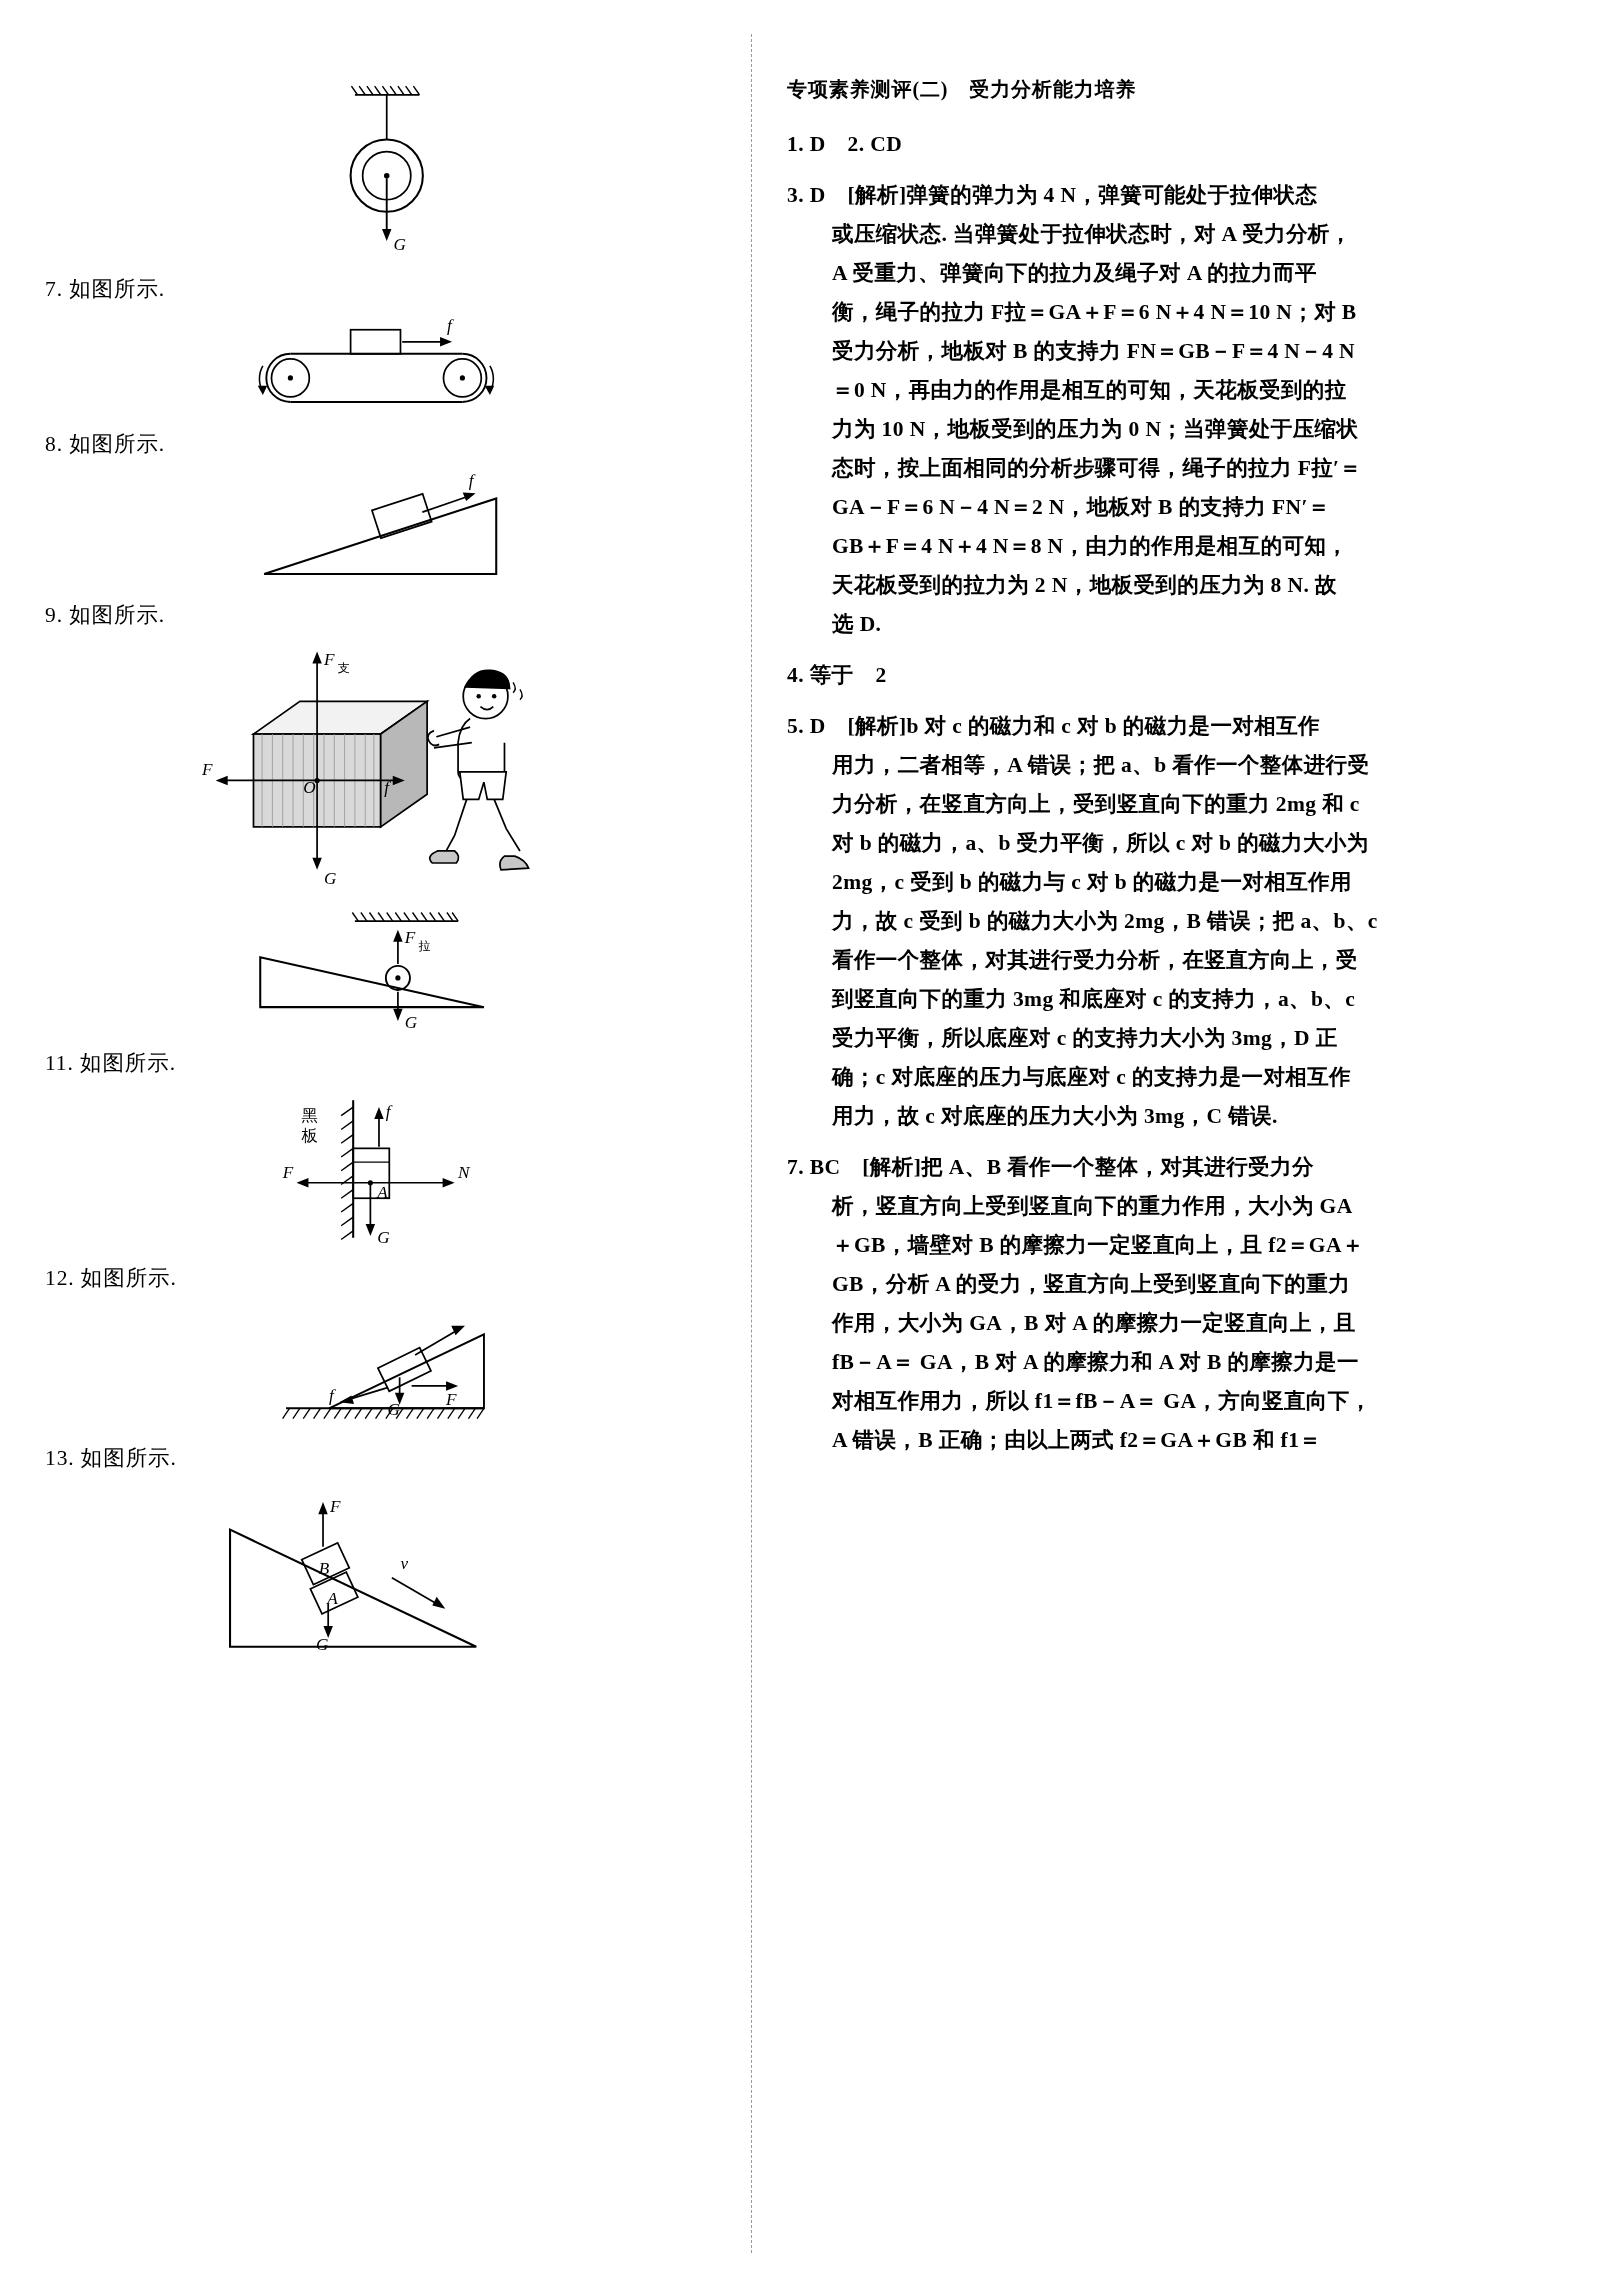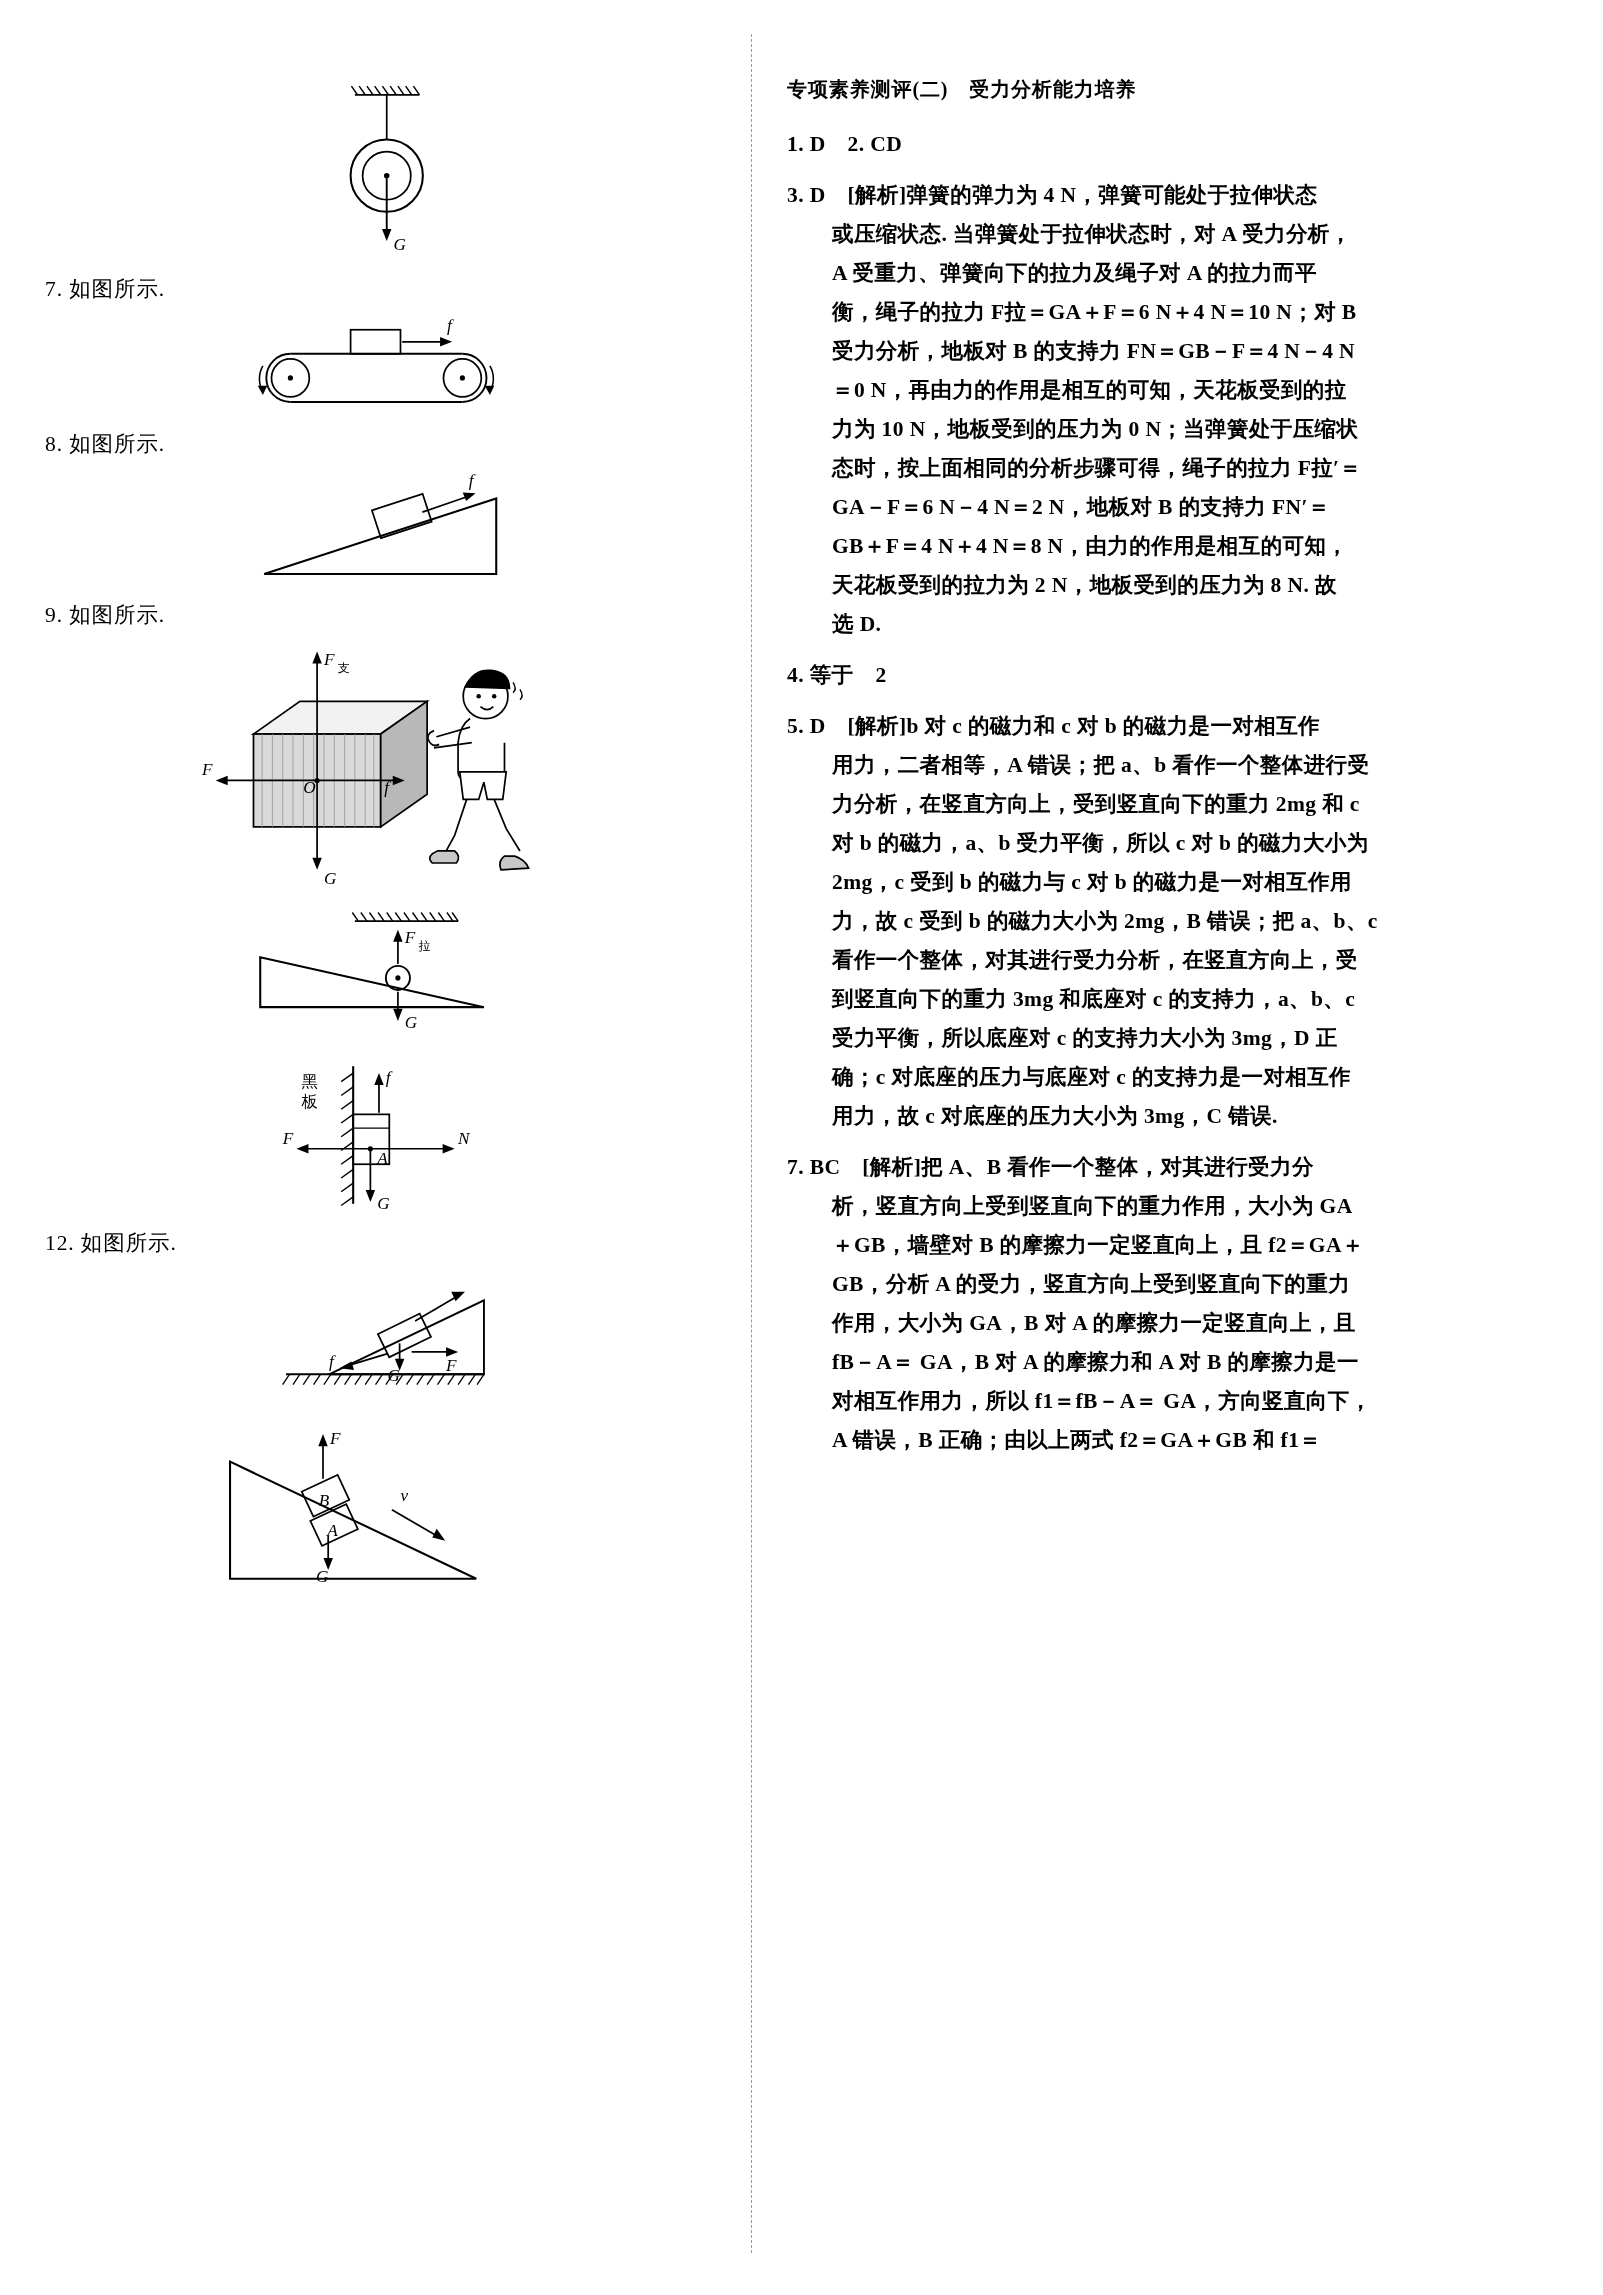--- a/index.html
+++ b/index.html
@@ -256,20 +256,21 @@
           <text x="254" y="56" font-size="14" font-family="Liberation Serif, serif">拉</text>
 
           <line x1="230" y1="104" x2="230" y2="128" stroke="#000" stroke-width="2"></line>
           <polygon points="230,138 224.5,124 235.5,124" fill="#000"></polygon>
           <text class="flbl" x="238" y="146">G</text>
         </svg>
       </div>
     </div>
 
     <div class="item">
+      <div class="item-label">11. 如图所示.</div>
       <div class="fig">
         <svg width="370" height="172" viewBox="0 0 430 200">
 
           <line x1="178" y1="20" x2="178" y2="180" stroke="#000" stroke-width="2.4"></line>
           <g stroke="#000" stroke-width="1.6">
             <line x1="178" y1="28" x2="164" y2="38"></line>
             <line x1="178" y1="44" x2="164" y2="54"></line>
             <line x1="178" y1="60" x2="164" y2="70"></line>
             <line x1="178" y1="76" x2="164" y2="86"></line>
             <line x1="178" y1="92" x2="164" y2="102"></line>
@@ -353,20 +354,21 @@
           <text class="flbl" x="218" y="136">G</text>
 
           <line x1="246" y1="102" x2="290" y2="102" stroke="#000" stroke-width="2"></line>
           <polygon points="300,102 286,96.5 286,107.5" fill="#000"></polygon>
           <text class="flbl" x="286" y="124">F</text>
         </svg>
       </div>
     </div>
 
     <div class="item">
+      <div class="item-label">13. 如图所示.</div>
       <div class="fig">
         <svg width="396" height="198" viewBox="0 0 460 230">
 
           <polygon points="50,196 336,196 50,60" fill="none" stroke="#000" stroke-width="2.4"></polygon>
 
           <g transform="translate(170,134) rotate(-25)">
             <rect x="-22" y="-16" width="46" height="32" fill="none" stroke="#000" stroke-width="2"></rect>
           </g>
           <text class="flbl" x="163" y="146">A</text>
 

